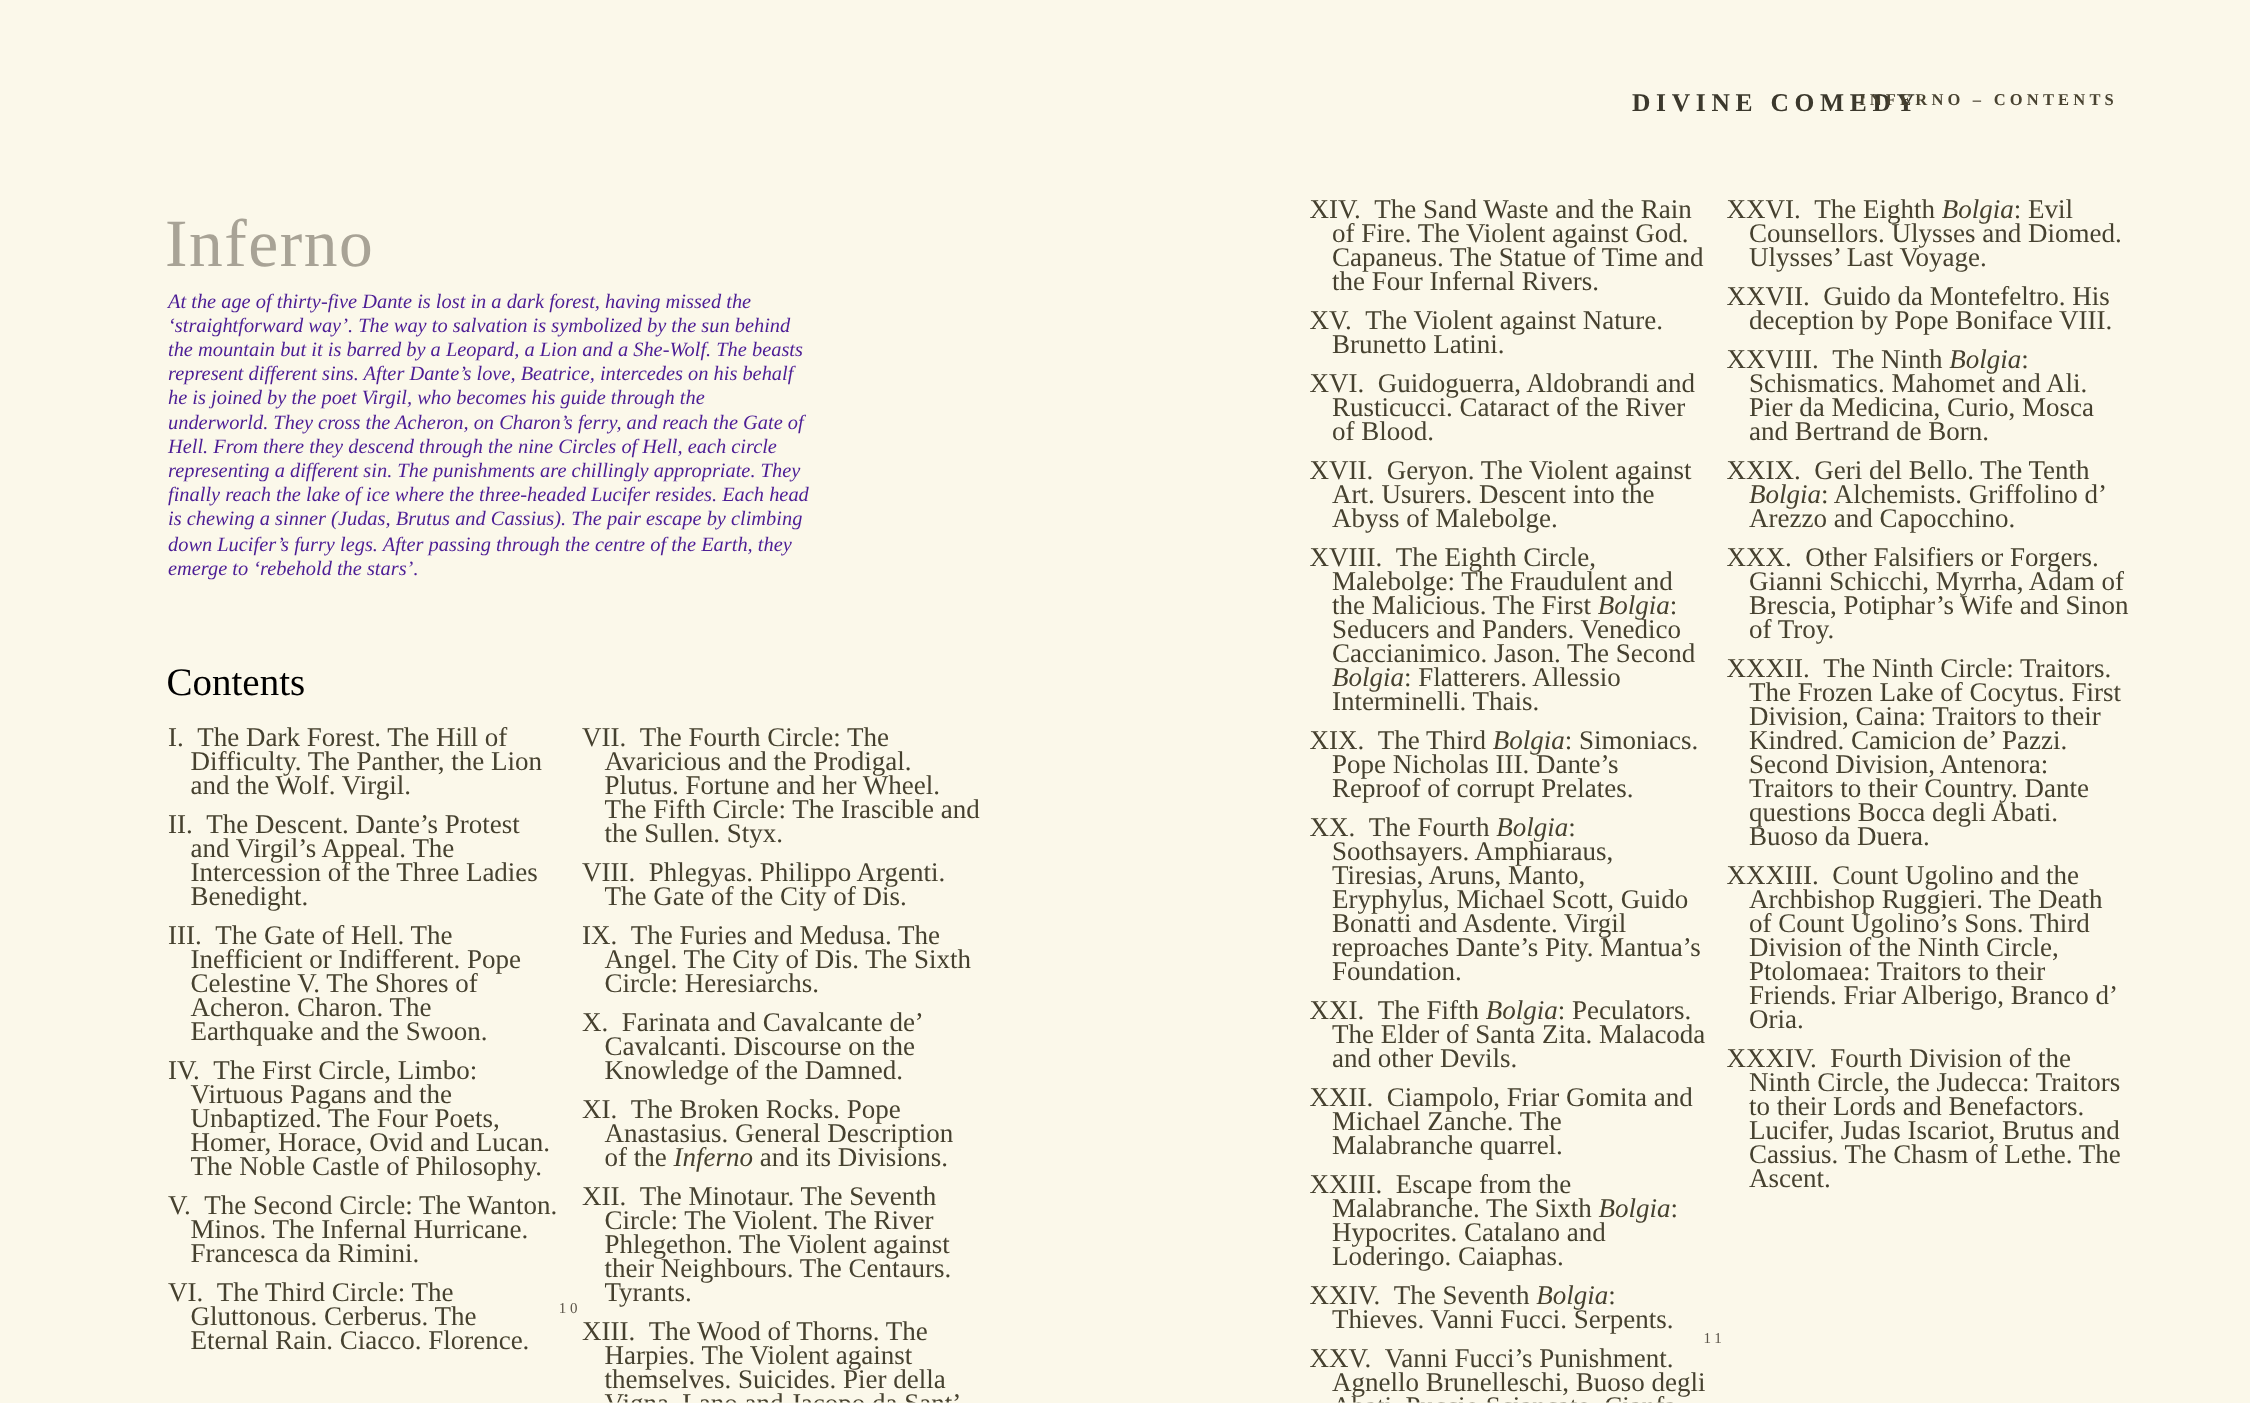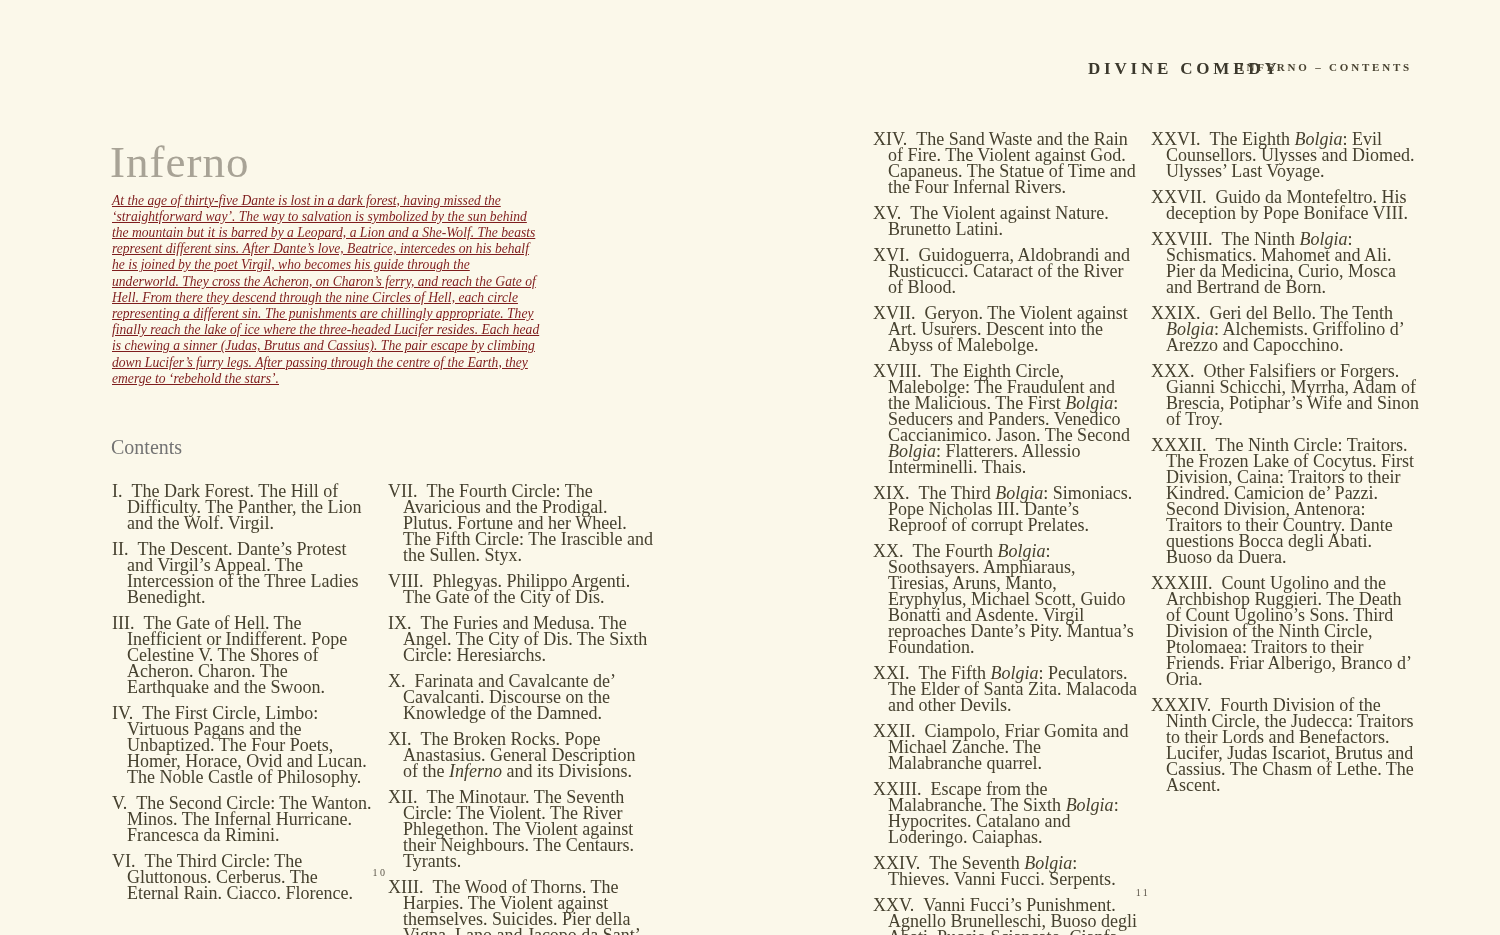--- a/index.html
+++ b/index.html
@@ -11,27 +11,26 @@
     -webkit-font-smoothing:antialiased;
   }
   .chapter-title{
     position:absolute;left:110px;top:110px;
     font-size:45px;line-height:1;font-weight:400;
     color:#a8a396;letter-spacing:1px;
   }
   .chapter-intro{
     position:absolute;left:112px;top:179px;width:428px;
     font-style:italic;font-size:13.6px;line-height:16.2px;
-    color:#7f1d1d;
-    text-decoration:underline;
+    color:#4c1d95;
   }
   .contents-heading{
     position:absolute;left:111px;top:420px;
-    font-size:20px;line-height:1;font-weight:400;
-    color:#737373;
+    font-size:26px;line-height:1;font-weight:400;
+    color:#000000;
     text-align:right;
   }
   .col{position:absolute;font-size:18px;line-height:16px;color:#46412f;}
   .col-l1{left:112px;top:483px;width:262px;}
   .col-l2{left:388px;top:483px;width:266px;}
   .col-r1{left:873px;top:131px;width:266px;}
   .col-r2{left:1151px;top:131px;width:270px;}
   .entry{margin:0 0 10px 0;padding-left:15px;text-indent:-15px;}
   .entry i{font-style:italic;}
   .running-head-book{

